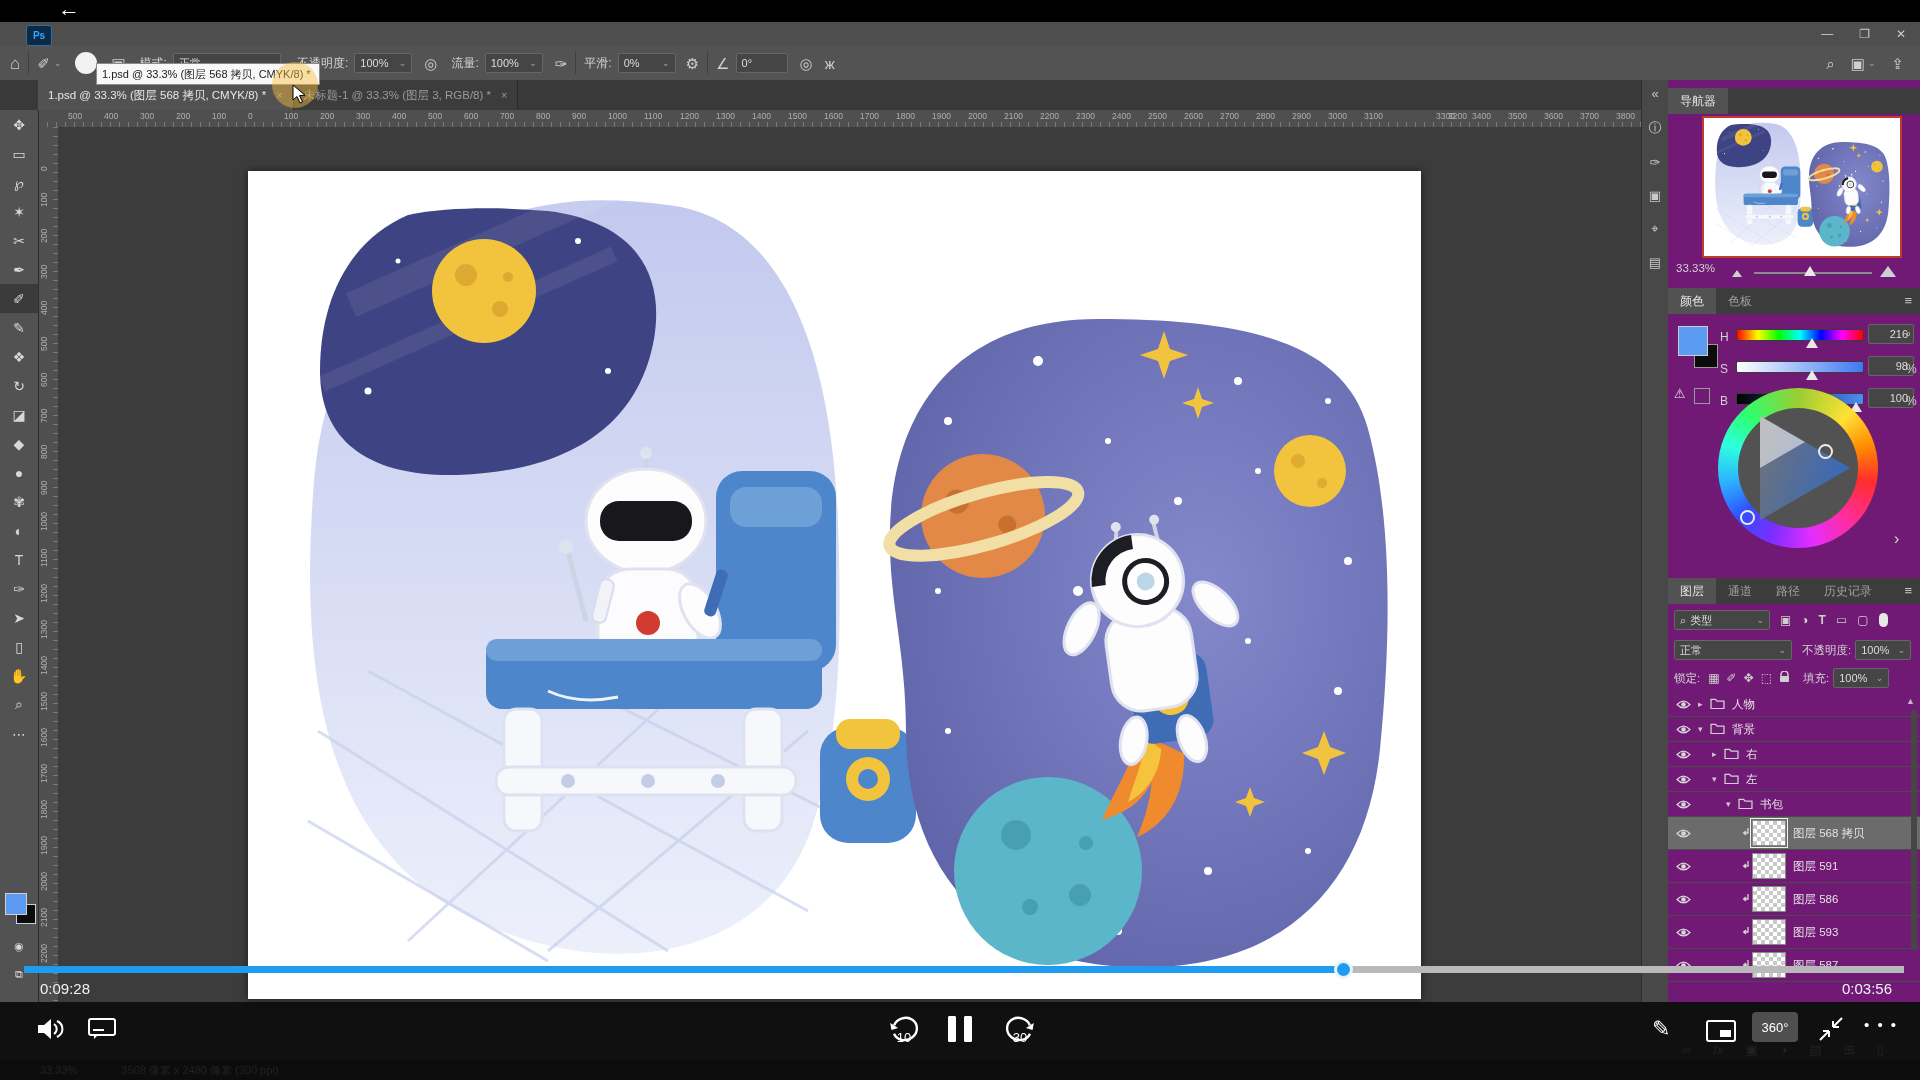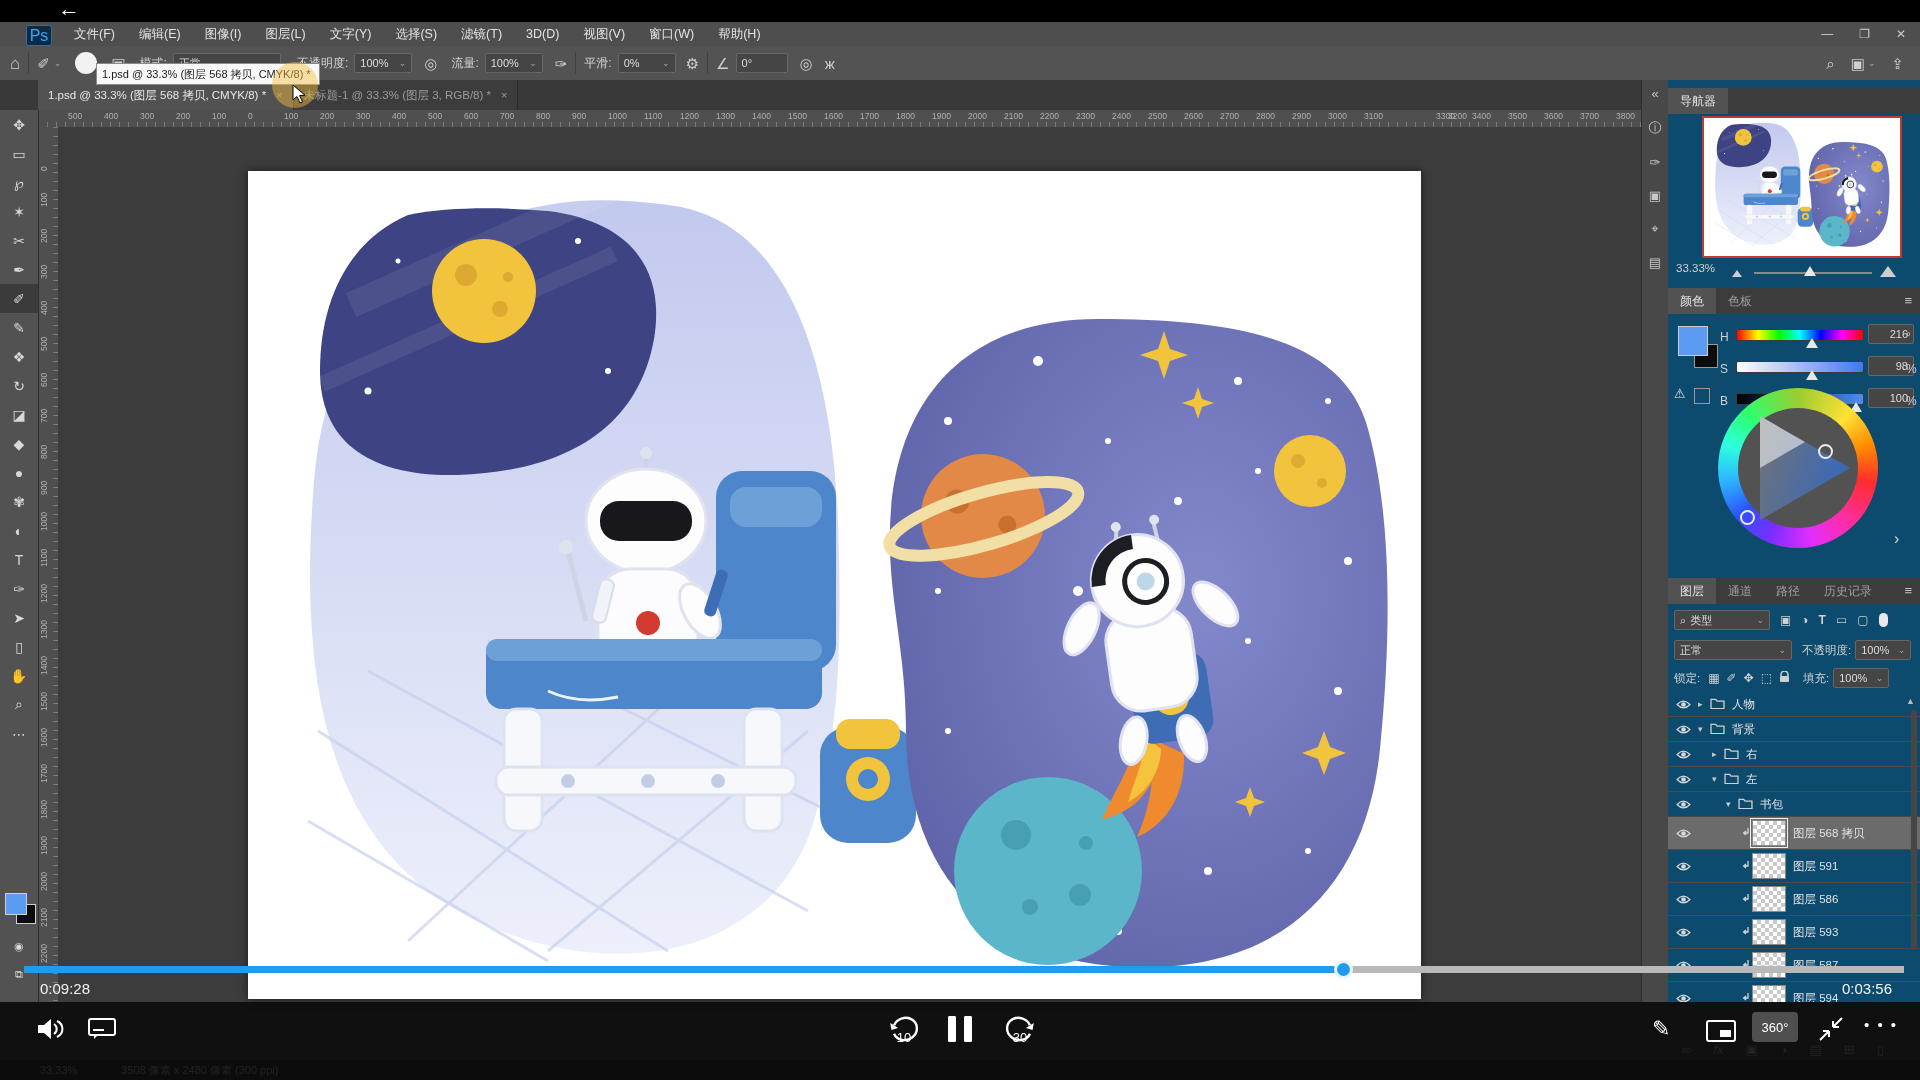--- a/index.html
+++ b/index.html
@@ -12,21 +12,21 @@
   .sel{background:#454545;border:1px solid #666;border-radius:2px;color:#ddd;font-size:11px;
        display:flex;align-items:center;height:20px;padding:0 5px;box-sizing:border-box;}
   .sel .chev{margin-left:auto;padding-left:6px;font-size:9px;color:#aaa;}
   .chevonly{font-size:9px;color:#aaa;}
   
   #top-bar{left:0;top:0;width:1920px;height:22px;background:#000;z-index:60;}
   #back-arrow{left:58px;top:-4px;color:#fff;font-size:22px;z-index:61;}
   
   #menubar{left:0;top:22px;width:1920px;height:24px;background:#4e4e4e;border-bottom:1px solid #2a2a2a;}
   #ps-logo{left:26px;top:25px;width:24px;height:19px;background:#0b2a45;border:1px solid #2f6e9e;border-radius:3px;
-           color:#35a8ff;font-size:16px;font-weight:normal;display:flex;align-items:center;justify-content:center;}
+           color:#35a8ff;font-size:10px;font-weight:bold;display:flex;align-items:center;justify-content:center;}
   #menu-items{left:62px;top:22px;height:24px;}
   #menu-items .mi{padding:0 12px;font-size:12.5px;color:#e3e3e3;line-height:24px;}
   #winctl{right:14px;top:22px;height:24px;gap:26px;color:#ccc;font-size:12px;}
   
   #optbar{left:0;top:46px;width:1920px;height:34px;background:#535353;border-bottom:1px solid #2b2b2b;}
   .vsep{width:1px;height:22px;background:#404040;margin:0 8px;}
   
   #tabbar{left:0;top:80px;width:1920px;height:30px;background:#393939;display:flex;}
   .doctab{height:30px;display:flex;align-items:center;padding:0 10px;font-size:11.5px;gap:10px;border-right:1px solid #2a2a2a;}
   .doctab .x{color:#9a9a9a;font-size:11px;}
@@ -46,21 +46,21 @@
   .tool.active{background:#3b3b3b;}
   #fgbg{left:5px;top:893px;width:30px;height:30px;}
   #fg-swatch{left:0;top:0;width:20px;height:20px;border:1px solid #cfcfcf;}
   #bg-swatch{left:11px;top:11px;width:18px;height:18px;background:#0c0c0c;border:1px solid #cfcfcf;}
   
   #canvas-bg{left:58px;top:127px;width:1583px;height:875px;background:#3c3c3c;}
   #artboard{left:248px;top:171px;width:1173px;height:828px;background:#fff;box-shadow:0 0 8px rgba(0,0,0,.55);}
   
   #rail{left:1641px;top:80px;width:27px;height:922px;background:#484848;border-left:1px solid #2e2e2e;display:flex;flex-direction:column;align-items:center;padding-top:6px;gap:18px;box-sizing:border-box;}
   .railic{color:#c9c9c9;font-size:13px;}
-  #panels{left:1668px;top:80px;width:252px;height:922px;background:#0c4a6e;}
+  #panels{left:1668px;top:80px;width:252px;height:922px;background:#701a75;}
   .ptabstrip{position:absolute;left:0;width:252px;height:26px;background:#3c3c3c;display:flex;align-items:flex-end;}
   .ptab{height:26px;line-height:26px;padding:0 12px;font-size:12px;color:#9f9f9f;}
   .ptab.on{background:#525252;color:#e4e4e4;}
   .pmenu{margin-left:auto;margin-right:8px;color:#c5c5c5;font-size:13px;line-height:26px;}
   #nav-thumb{left:34px;top:36px;width:196px;height:138px;border:2px solid #c3392e;background:#fff;overflow:hidden;}
   .track{height:10px;border:1px solid #3a3a3a;border-radius:2px;}
   .tri-thumb{position:absolute;width:0;height:0;border-left:6px solid transparent;border-right:6px solid transparent;border-bottom:10px solid #e8e8e8;}
   .valbox{background:#454545;border:1px solid #666;border-radius:2px;height:20px;width:46px;color:#ddd;font-size:11px;display:flex;align-items:center;justify-content:flex-end;padding:0 5px;box-sizing:border-box;}
   #wheel{left:50px;top:308px;width:160px;height:160px;border-radius:50%;
      background:conic-gradient(#9acd32,#ffe135 12%,#ff8c00 20%,#ff2d2d 28%,#ff2da0 38%,#e32dff 47%,#7b2dff 56%,#2d50ff 64%,#2db3ff 72%,#2dffe0 80%,#2dff6e 88%,#9acd32);}
@@ -250,33 +250,20 @@
           <path d="M852,408 a46,46 0 0 1 46,-46 l0,14 a32,32 0 0 0 -32,32 Z" fill="#1d1d24"></path>
           <circle cx="906" cy="410" r="21" fill="#ffffff" stroke="#1d1d24" stroke-width="5"></circle>
           <circle cx="906" cy="410" r="9" fill="#bcd8e8"></circle>
         </g>
       </symbol>
     </defs>
   </svg>
 
   <div id="menubar" class="abs"></div>
   <div id="ps-logo" class="abs">Ps</div>
-  <div id="menu-items" class="abs row">
-      <span class="mi">文件(F)</span>
-      <span class="mi">编辑(E)</span>
-      <span class="mi">图像(I)</span>
-      <span class="mi">图层(L)</span>
-      <span class="mi">文字(Y)</span>
-      <span class="mi">选择(S)</span>
-      <span class="mi">滤镜(T)</span>
-      <span class="mi">3D(D)</span>
-      <span class="mi">视图(V)</span>
-      <span class="mi">窗口(W)</span>
-      <span class="mi">帮助(H)</span>
-    </div>
   <div id="winctl" class="abs row">
       <span>—</span>
       <span>❐</span>
       <span>✕</span>
     </div>
 
   <div id="optbar" class="abs"></div>
   <div class="abs row" style="left:10px;top:46px;height:34px;gap:0;z-index:5;">
     <span class="ic" style="font-size:17px;">⌂</span>
     <span class="vsep"></span>
@@ -693,34 +680,20 @@
               <circle cx="8" cy="6" r="2.5" fill="#d8d8d8"></circle>
             </svg>
           </span>
           <span style="width: 42px;"></span>
           <span class="clip"><svg width="10" height="11" viewBox="0 0 10 11">
               <path d="M7,1 v5 h-4 M5,4 l-2.4,2 2.4,2" fill="none" stroke="#d5d5d5" stroke-width="1.3"></path>
             </svg></span>
           <span class="thumb"></span>
           <span class="fname">图层 587</span>
         </div>
-        <div class="lrow" style="top: 290px; height: 33px;">
-          <span class="eye">
-            <svg width="15" height="11" viewBox="0 0 16 12">
-              <path d="M1,6 Q8,-1.5 15,6 Q8,13.5 1,6 Z" fill="none" stroke="#d8d8d8" stroke-width="1.3"></path>
-              <circle cx="8" cy="6" r="2.5" fill="#d8d8d8"></circle>
-            </svg>
-          </span>
-          <span style="width: 42px;"></span>
-          <span class="clip"><svg width="10" height="11" viewBox="0 0 10 11">
-              <path d="M7,1 v5 h-4 M5,4 l-2.4,2 2.4,2" fill="none" stroke="#d5d5d5" stroke-width="1.3"></path>
-            </svg></span>
-          <span class="thumb"></span>
-          <span class="fname">图层 594</span>
-        </div>
       </div>
     <div class="abs" style="left:238px;top:616px;color:#bbb;font-size:9px;">▲</div>
     <div class="abs" style="left:243px;top:630px;width:6px;height:240px;background:#464646;border-radius:3px;"></div>
 
     <div class="abs row" style="left:14px;top:962px;gap:22px;color:#9a9a9a;font-size:13px;">
       <span>∞</span>
       <span style="font-style:italic;">fx</span>
       <span>▣</span>
       <span>◑</span>
       <span>▤</span>

